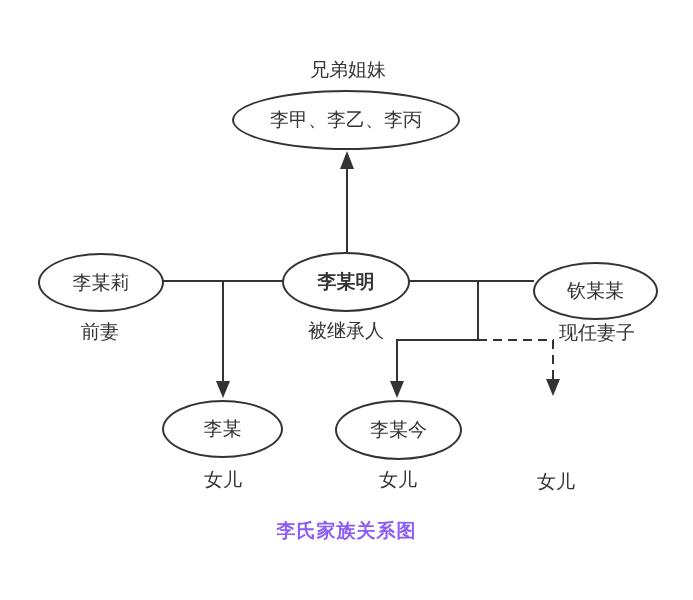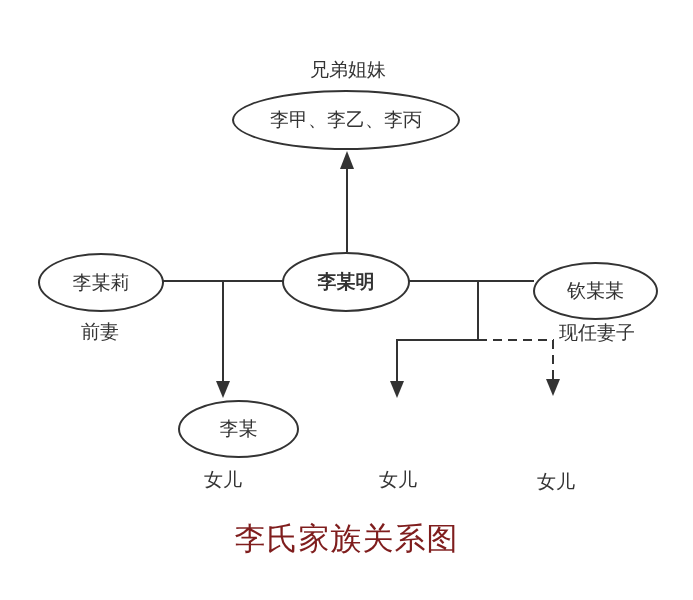--- a/index.html
+++ b/index.html
@@ -60,23 +60,23 @@
     font-size: 19px;
     color: #333333;
     white-space: nowrap;
   }
   .diagram-title {
     position: absolute;
     left: 0;
     top: 518px;
     width: 693px;
     text-align: center;
-    font-size: 31px;
-    font-weight: normal;
-    color: #7f1d1d;
+    font-size: 19px;
+    font-weight: bold;
+    color: #8b5cf6;
     letter-spacing: 1px;
   }
 </style>
 </head>
 <body>
 
 <div class="stage">
 
   <svg class="connectors" viewBox="0 0 693 600">
 
@@ -108,30 +108,34 @@
   </div>
 
   <div class="ellipse" style="left:38px; top:253px; width:126px; height:59px;">
     <span>李某莉</span>
   </div>
   <div class="caption" style="left:100px; top:319px;text-align:center;">前妻</div>
 
   <div class="ellipse bold" style="left:282px; top:252px; width:128px; height:60px;text-align:center;">
     <span>李某明</span>
   </div>
+  <div class="caption" style="left:346px; top:318px;">被继承人</div>
 
   <div class="ellipse" style="left:533px; top:262px; width:125px; height:58px;">
     <span>钦某某</span>
   </div>
   <div class="caption" style="left:597px; top:320px;">现任妻子</div>
 
-  <div class="ellipse" style="left:178px; top:400px; width:121px; height:58px;align-items:center;">
+  <div class="ellipse" style="left:162px; top:400px; width:121px; height:58px;align-items:center;">
     <span>李某</span>
   </div>
   <div class="caption" style="left:223px; top:467px;">女儿</div>
 
+  <div class="ellipse" style="left:335px; top:400px; width:127px; height:60px;">
+    <span>李某今</span>
+  </div>
   <div class="caption" style="left:398px; top:467px;">女儿</div>
 
   <div class="caption" style="left:556px; top:469px;">女儿</div>
 
   <div class="diagram-title">李氏家族关系图</div>
 
 </div>
 
 </body></html>

